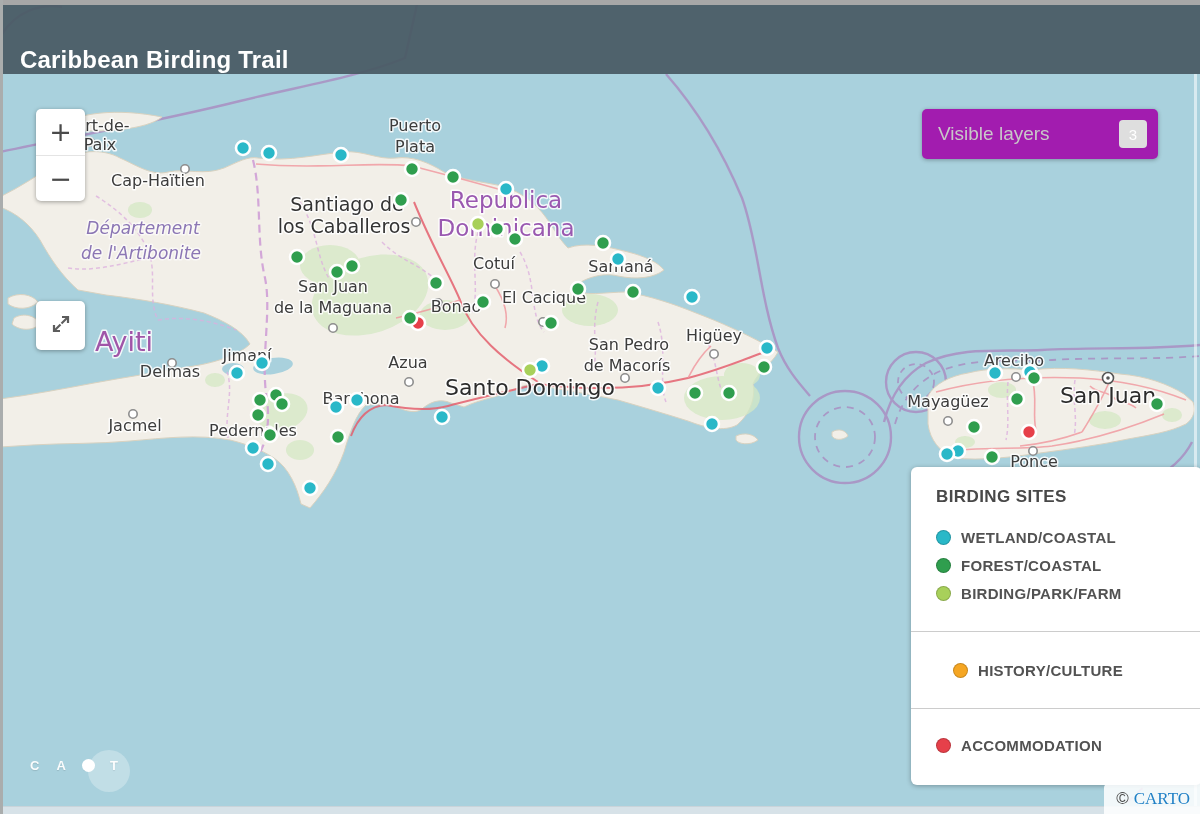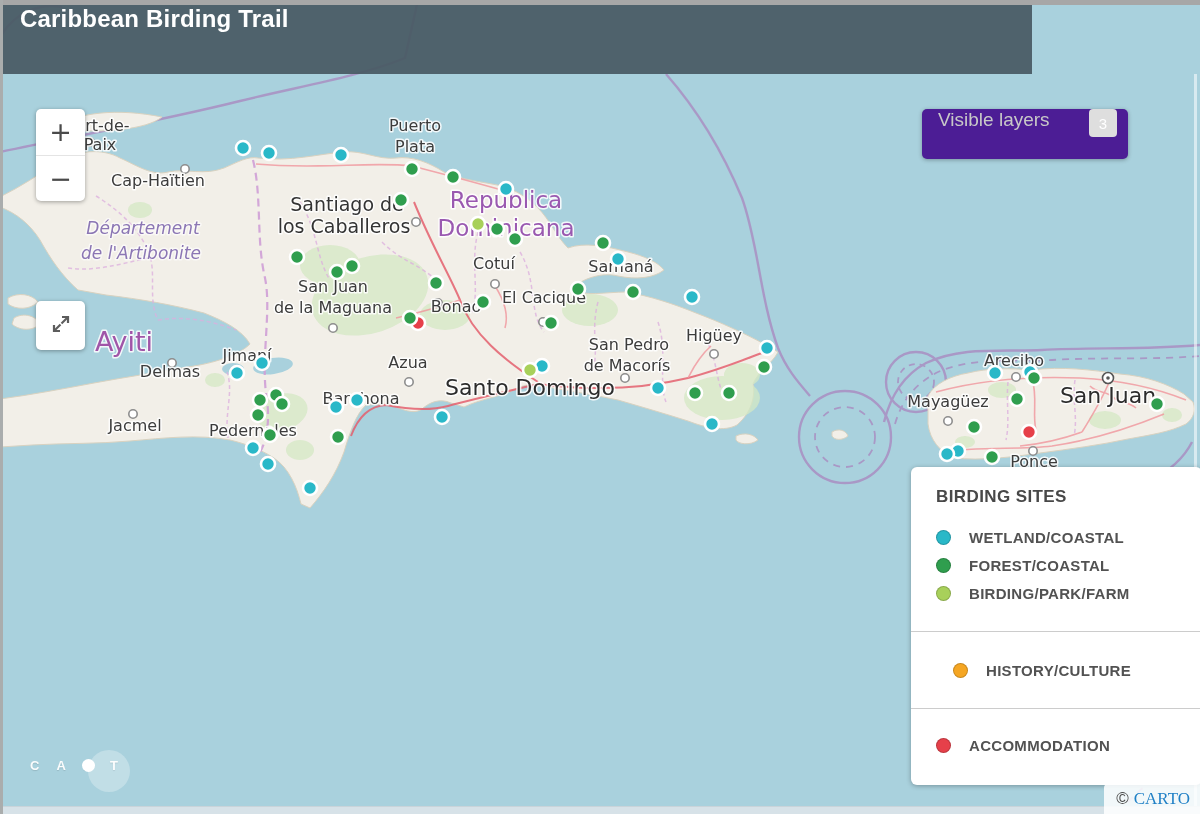--- a/index.html
+++ b/index.html
@@ -5,49 +5,49 @@
   html,body{margin:0;padding:0;background:#fff;}
   .stage{position:relative;width:1200px;height:814px;overflow:hidden;
          font-family:"Liberation Sans",sans-serif;background:#a9d1dd;}
   svg.map{position:absolute;left:0;top:0;}
   
   .top-strip{position:absolute;left:0;top:0;width:1200px;height:5px;background:#a7a7a7;z-index:40;}
   .left-strip{position:absolute;left:0;top:0;width:3px;height:814px;background:#aaadad;z-index:40;}
   .right-line{position:absolute;left:1194px;top:74px;width:3px;height:732px;background:rgba(255,255,255,.55);z-index:6;}
   .bottom-strip{position:absolute;left:0;top:806px;width:1200px;height:8px;background:#d7e2e8;border-top:1px solid #c9d4da;z-index:30;}
   
-  .header{position:absolute;left:0;top:5px;width:1032px;height:69px;
-          background:rgba(72,89,99,0.93);z-index:20;display:flex;align-items:flex-start;}
+  .header{position:absolute;left:0;top:5px;width:1200px;height:69px;
+          background:rgba(72,89,99,0.93);z-index:20;display:flex;align-items:flex-end;}
   .header h1{margin:0 0 0 20px;font-size:24px;font-weight:bold;color:#fff;letter-spacing:.2px;}
   
   .zoom-ctl{position:absolute;left:36px;top:109px;width:49px;height:92px;background:#fff;
             border-radius:5px;box-shadow:0 1px 4px rgba(0,0,0,.35);z-index:25;display:flex;flex-direction:column;}
   .zoom-btn{flex:1;display:flex;align-items:center;justify-content:center;font-size:27px;color:#4a4a4a;cursor:pointer;
             font-family:"DejaVu Sans",sans-serif;}
   .zoom-div{height:1px;background:#e4e4e4;}
   
   .fit-ctl{position:absolute;left:36px;top:301px;width:49px;height:49px;background:#fff;border-radius:5px;
            box-shadow:0 1px 4px rgba(0,0,0,.35);z-index:25;display:flex;align-items:center;justify-content:center;cursor:pointer;}
   
-  .layers-box{position:absolute;left:922px;top:109px;width:206px;height:50px;background:#4c1d95;border-radius:5px;
-              box-shadow:0 1px 4px rgba(0,0,0,.3);z-index:25;display:flex;cursor:pointer;}
+  .layers-box{position:absolute;left:922px;top:109px;width:236px;height:50px;background:#a21caf;border-radius:5px;
+              box-shadow:0 1px 4px rgba(0,0,0,.3);z-index:25;display:flex;align-items:center;cursor:pointer;}
   .layers-label{margin-left:16px;font-size:19px;color:#c8c8c8;flex:1;}
   .layers-badge{width:28px;height:28px;margin-right:11px;background:#dedede;border-radius:4px;color:#fff;
                 font-size:15px;display:flex;align-items:center;justify-content:center;}
   
   .legend{position:absolute;left:911px;top:467px;width:291px;background:#fff;border-radius:6px;
           box-shadow:0 1px 5px rgba(0,0,0,.3);z-index:25;color:#4c4c4c;}
   .legend .group{padding:6px 0;}
   .legend .g1{padding:20px 0 24px 0;}
   .legend .g2{padding:24px 17px;}
   .legend .g3{padding:22px 4px 26px 0;}
   .legend h2{margin:0 0 16px 25px;font-size:17px;letter-spacing:.4px;color:#484848;font-weight:bold;}
   .legend .row{display:flex;align-items:center;height:28px;margin-left:25px;}
   .legend .dot{width:15px;height:15px;border-radius:50%;margin-right:10px;border:1px solid rgba(0,0,0,.18);box-sizing:border-box;}
-  .legend .lab{font-size:15px;font-weight:bold;letter-spacing:.3px;color:#525252;margin-left:8px;}
+  .legend .lab{font-size:15px;font-weight:bold;letter-spacing:.3px;color:#525252;}
   .legend .div{height:1px;background:#ccc;}
   
   .watermark{position:absolute;left:30px;top:758px;z-index:15;display:flex;align-items:center;cursor:pointer;}
   .wm-letters{font-size:13px;font-weight:bold;color:rgba(255,255,255,.95);letter-spacing:7px;
               text-shadow:0 1px 1px rgba(0,0,0,.12);}
   .wm-halo{position:absolute;left:58px;top:-8px;width:42px;height:42px;border-radius:50%;background:rgba(255,255,255,.28);}
   .wm-dot{position:absolute;left:52px;top:1px;width:13px;height:13px;border-radius:50%;background:#fff;}
   
   .attribution{position:absolute;right:0;bottom:0;height:30px;padding:0 10px 0 12px;background:rgba(255,255,255,.85);
                border-top-left-radius:4px;z-index:35;display:flex;align-items:center;font-size:17px;}

